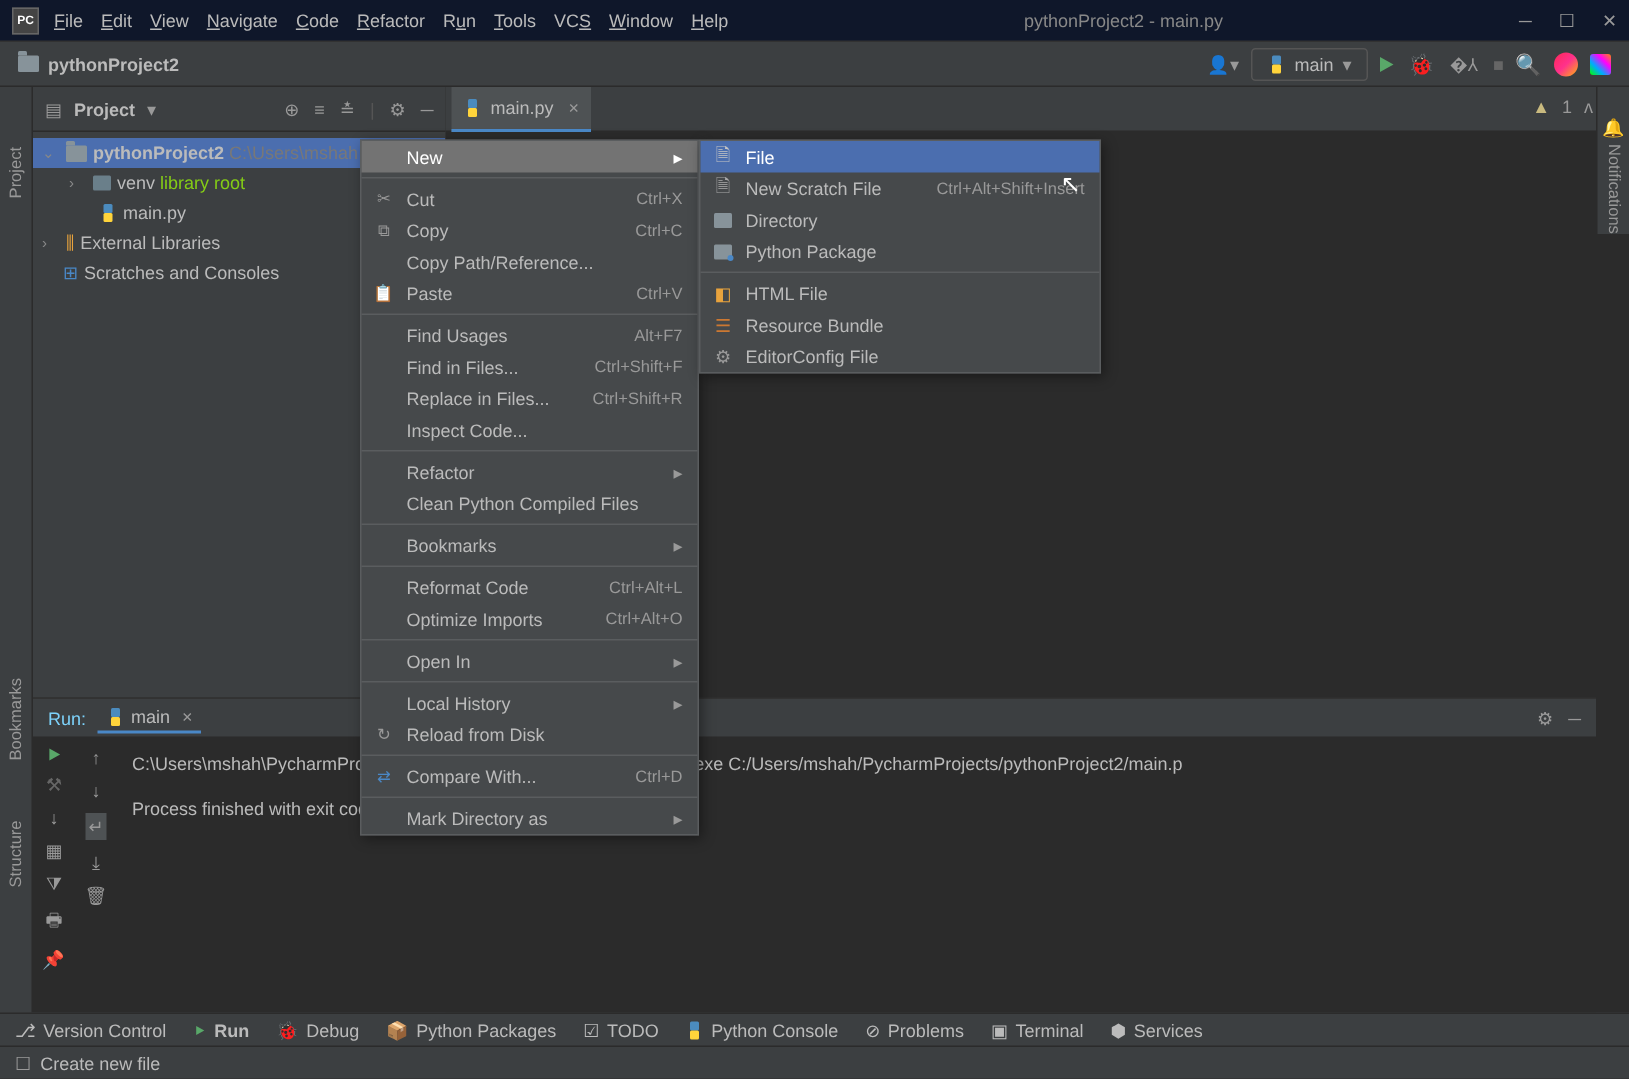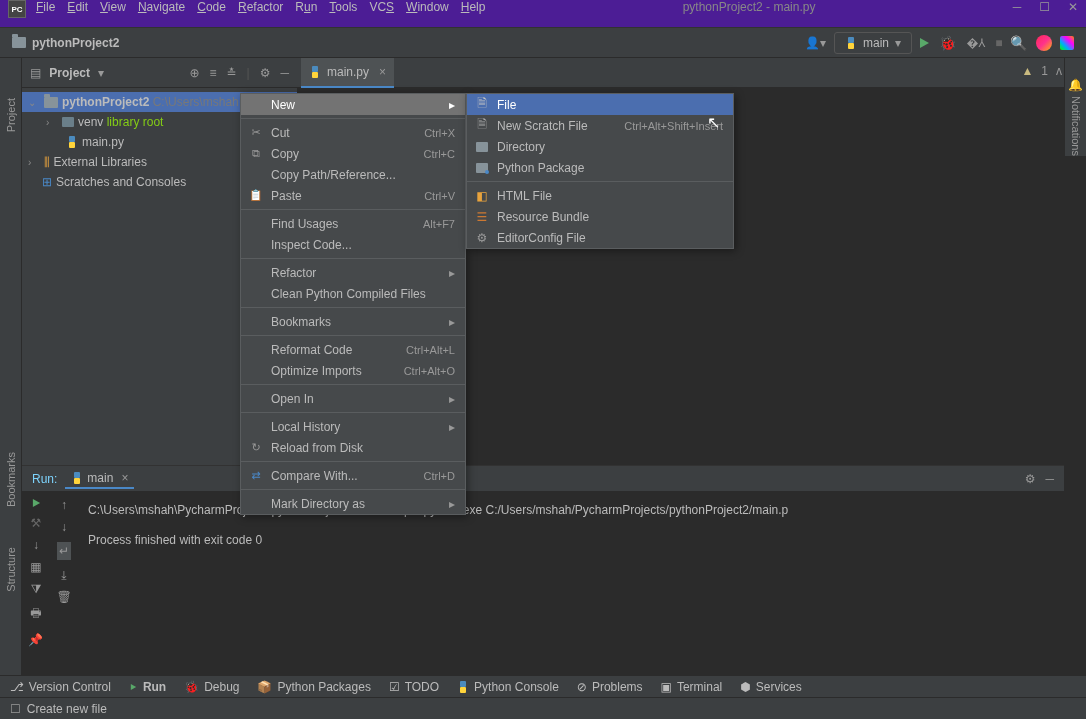--- a/index.html
+++ b/index.html
@@ -1,17 +1,17 @@
 <!DOCTYPE html>
 <html><head>
 <meta charset="utf-8">
 <style>
 *{margin:0;padding:0;box-sizing:border-box;font-family:"Segoe UI",Arial,sans-serif;font-size:12px;user-select:none}
 body{width:1086px;height:719px;background:#3c3f41;color:#bbbbbb;overflow:hidden;position:relative}
-.titlebar{height:28px;background:#4c1d95;display:flex;align-items:flex-start;padding:0 8px;border-bottom:1px solid #323232}
+.titlebar{height:28px;background:#0f172a;display:flex;align-items:center;padding:0 8px;border-bottom:1px solid #323232}
 .pc-logo{width:18px;height:18px;background:#444;border:1px solid #666;display:flex;align-items:center;justify-content:center;font-size:8px;font-weight:bold;color:#fff;margin-right:10px}
 .menu-bar{display:flex;gap:12px}
 .menu-item{color:#bbbbbb;cursor:pointer}
 .menu-item u{text-decoration:underline}
 .title-center{flex:1;text-align:center;color:#888}
 .win-controls{display:flex;gap:18px;color:#999;font-size:14px}
 .path-bar{height:30px;background:#3c3f41;display:flex;align-items:center;padding:0 12px;border-bottom:1px solid #2b2b2b;justify-content:space-between}
 .path-left{display:flex;align-items:center;gap:6px}
 .folder-icon{width:14px;height:11px;background:#87939a;border-radius:1px;position:relative}
 .folder-icon::before{content:"";position:absolute;top:-3px;left:0;width:6px;height:3px;background:#87939a;border-radius:1px 1px 0 0}
@@ -224,20 +224,28 @@
       <span class="ctx-icon">📋</span>
       <span>Paste</span>
       <span class="shortcut">Ctrl+V</span>
     </div>
   <div class="ctx-sep"></div>
   <div class="ctx-item">
       <span>Find Usages</span>
       <span class="shortcut">Alt+F7</span>
     </div>
   <div class="ctx-item">
+      <span>Find in Files...</span>
+      <span class="shortcut">Ctrl+Shift+F</span>
+    </div>
+  <div class="ctx-item">
+      <span>Replace in Files...</span>
+      <span class="shortcut">Ctrl+Shift+R</span>
+    </div>
+  <div class="ctx-item">
       <span>Inspect Code...</span>
     </div>
   <div class="ctx-sep"></div>
   <div class="ctx-item">
       <span>Refactor</span>
       <span class="arrow-r">▸</span>
     </div>
   <div class="ctx-item">
       <span>Clean Python Compiled Files</span>
     </div>

